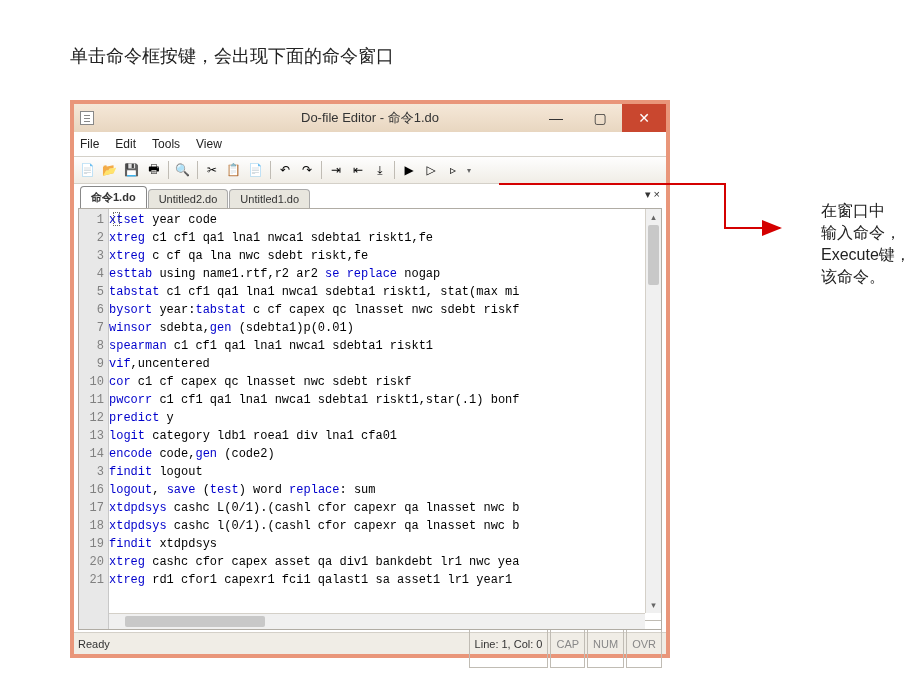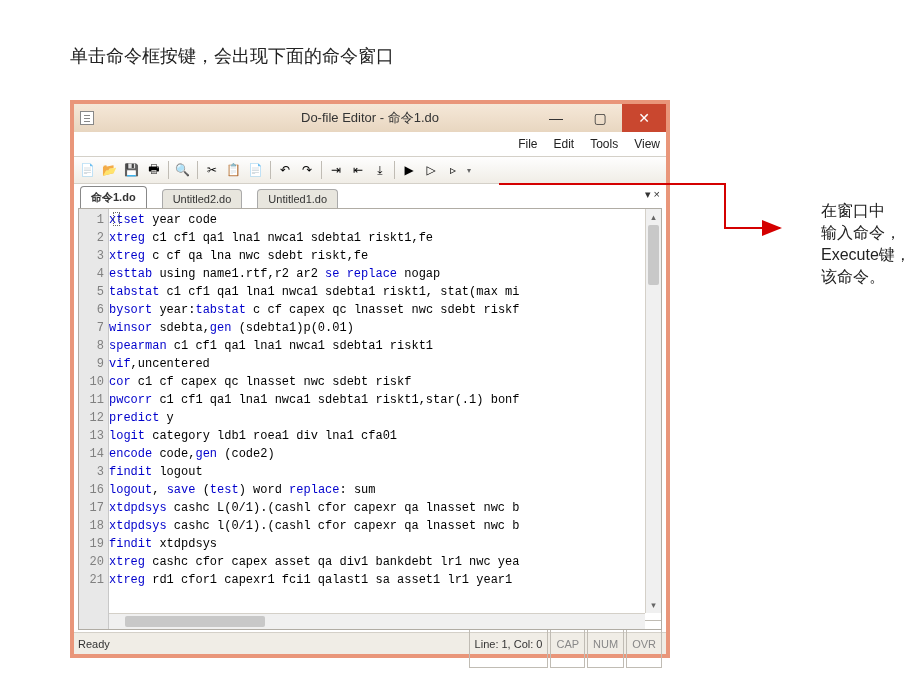--- a/index.html
+++ b/index.html
@@ -78,21 +78,20 @@
   color: #fff;
 }
 .menubar {
   height: 24px;
   display: flex;
   align-items: center;
   padding: 0 6px;
   font-size: 12px;
   background: #fff;
   gap: 16px;
-  justify-content: flex-end;
 }
 .menu-item { color: #222; }
 .toolbar {
   height: 28px;
   border-top: 1px solid #d4d0c8;
   border-bottom: 1px solid #d4d0c8;
   background: linear-gradient(to bottom, #fefefe, #f0ede6);
   display: flex;
   align-items: center;
   padding: 0 4px;
@@ -124,21 +123,21 @@
   align-items: flex-end;
   padding: 0 6px;
   background: #fff;
   position: relative;
 }
 .tab {
   padding: 3px 10px;
   font-size: 11px;
   border: 1px solid #aaa;
   border-bottom: none;
-  margin-right: 15px;
+  margin-right: 1px;
   background: #e8e6de;
   border-radius: 4px 4px 0 0;
   color: #333;
 }
 .tab.active {
   background: #fff;
   font-weight: bold;
   border-color: #888;
 }
 .tab-right {

